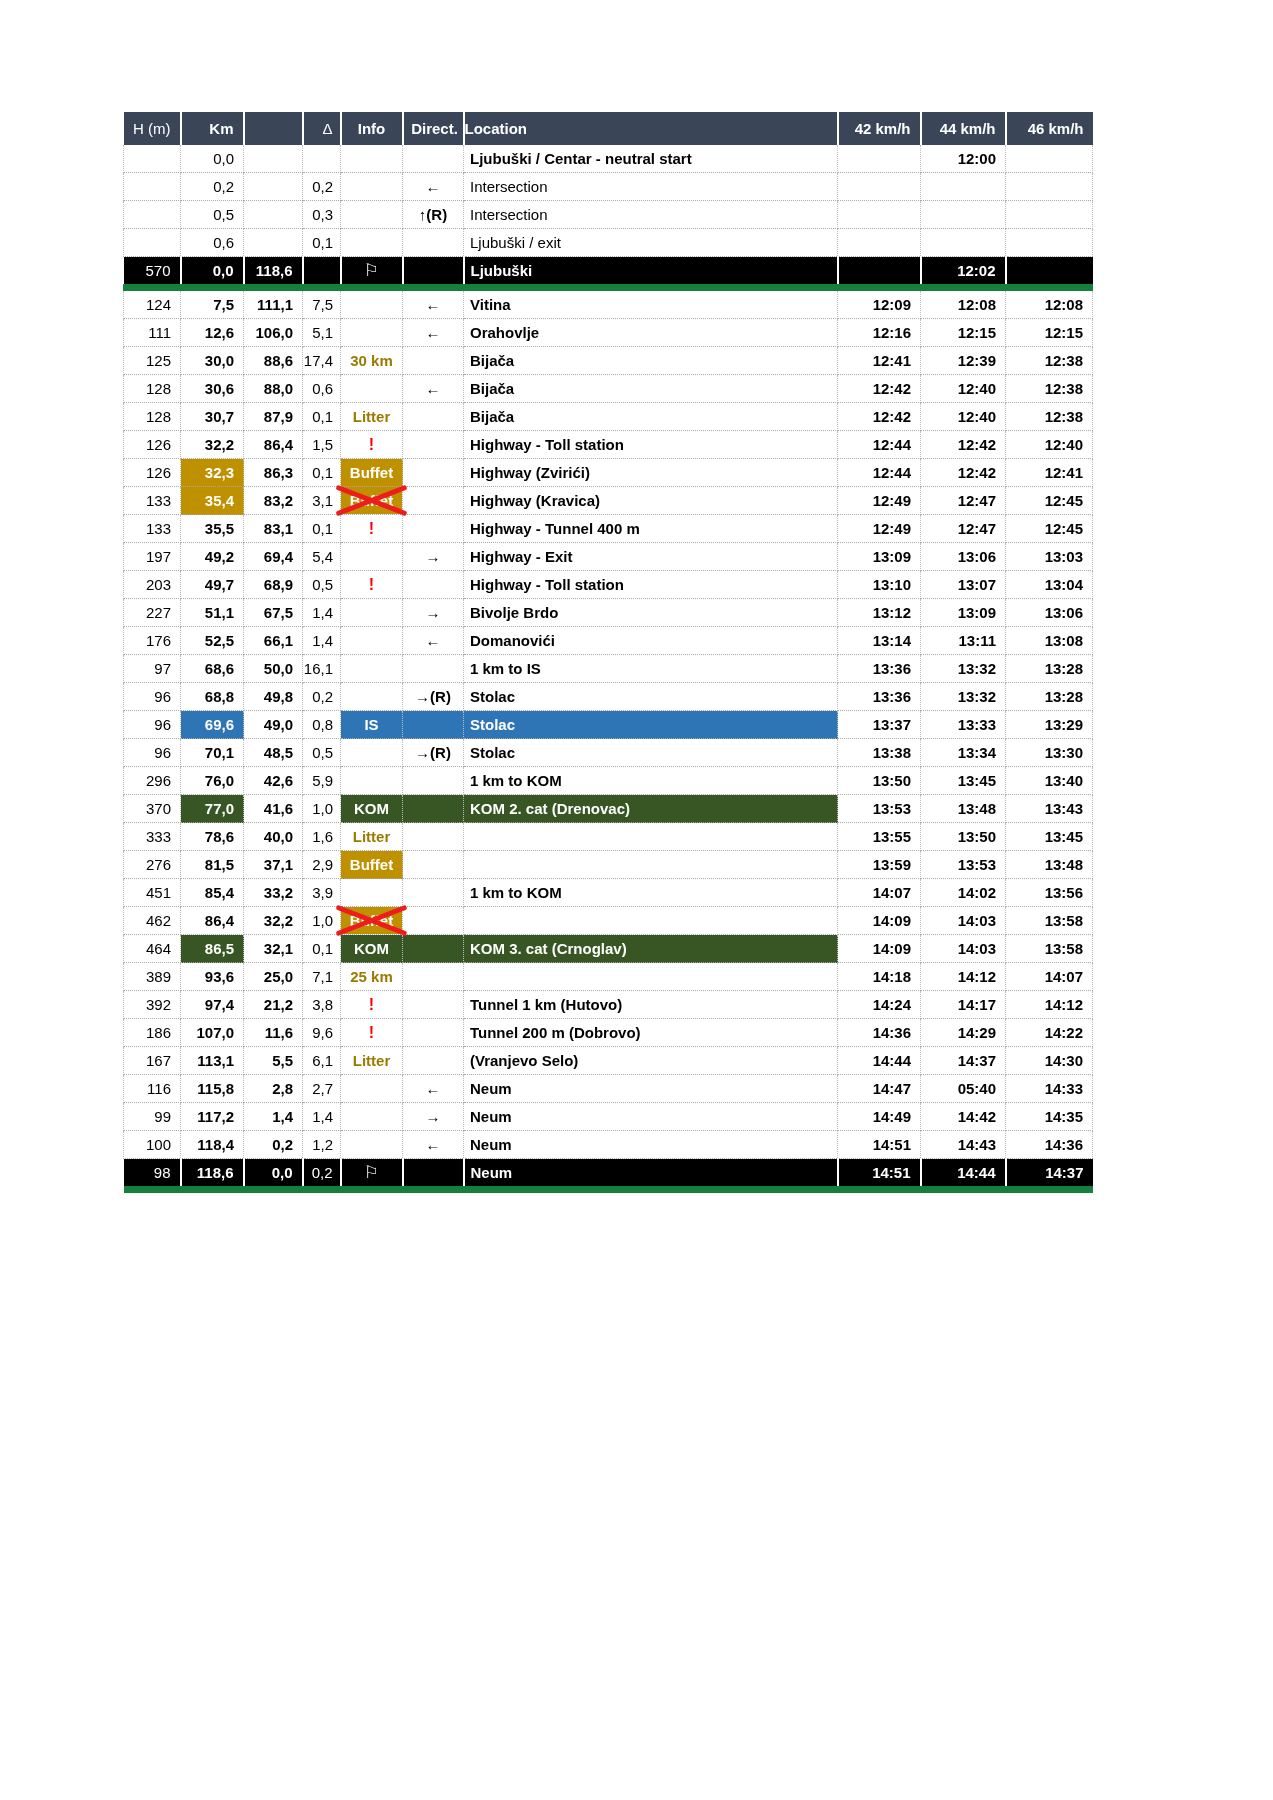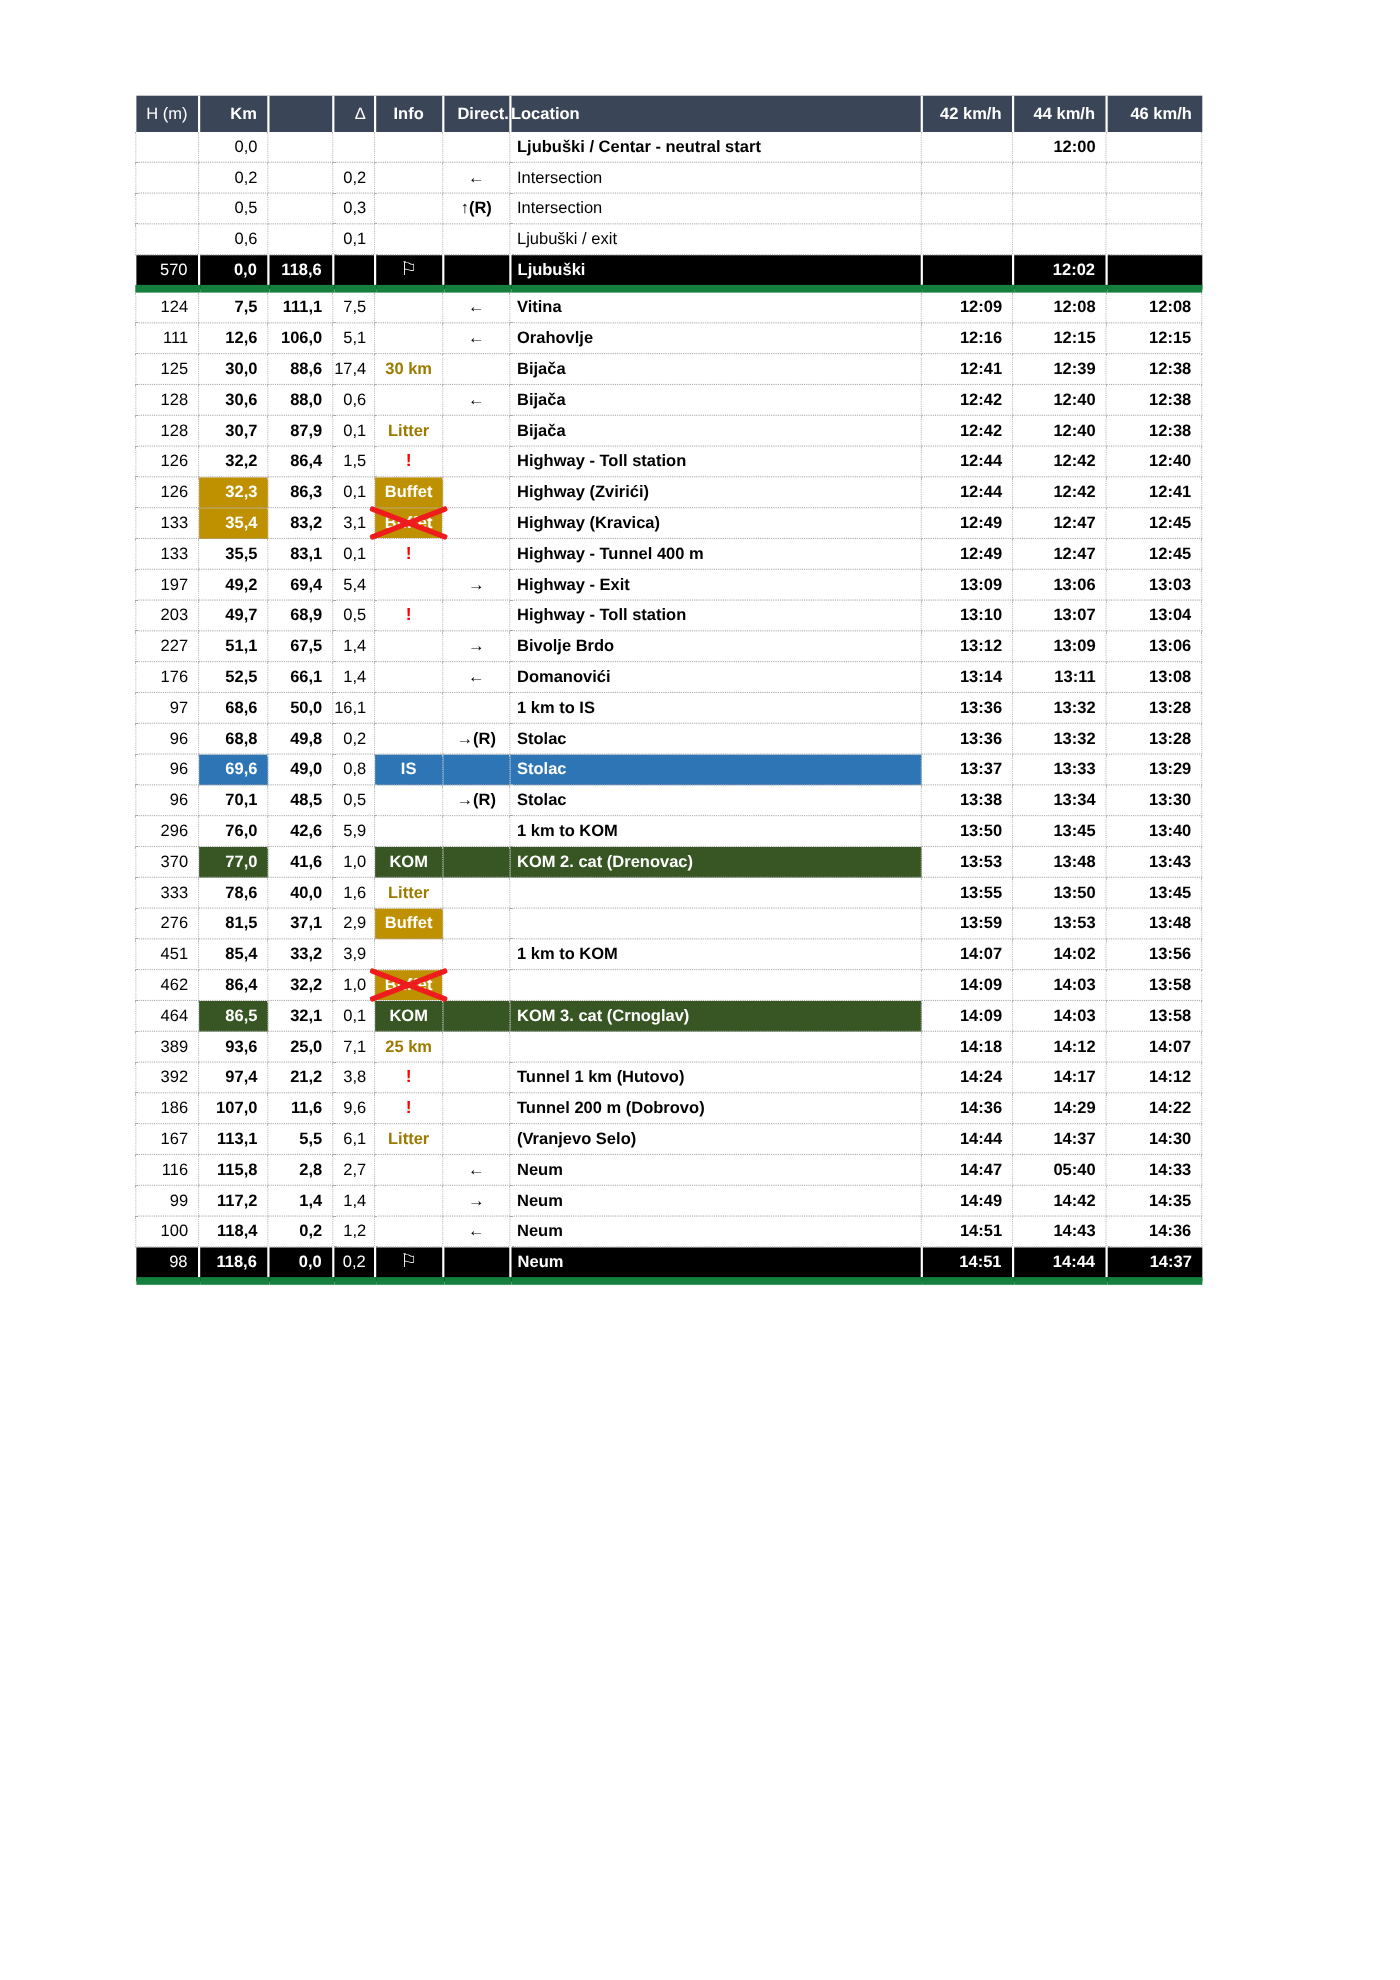--- a/index.html
+++ b/index.html
@@ -1,23 +1,23 @@
 <!DOCTYPE html>
 <html><head>
 <meta charset="utf-8">
 <style>
   html,body{margin:0;padding:0;background:#fff;}
   body{width:1273px;height:1800px;position:relative;
        font-family:"Liberation Sans","DejaVu Sans",sans-serif;
        -webkit-font-smoothing:antialiased;}
-  table.route{position:absolute;left:123px;top:87px;width:969px;
+  table.route{position:absolute;left:123px;top:112px;width:969px;
        border-collapse:collapse;table-layout:fixed;}
   th{height:33px;background:#3A4557;color:#fff;font-weight:700;font-size:15px;
      border-right:2px solid #fff;text-align:center;padding:0;vertical-align:middle;}
-  th.c-direct{text-align:right;padding-left:3px;}
+  th.c-direct{text-align:center;padding-left:3px;}
   th.c-location{text-align:left;padding-left:0;}
   th:last-child{border-right:none;}
   td{height:27px;font-size:15px;font-weight:700;color:#000;padding:0;
      vertical-align:middle;border-bottom:1px dotted #a8a8a8;
      border-right:1px dotted #bdbdbd;background:#fff;overflow:visible;}
   td:first-child{border-left:1px dotted #bdbdbd;}
   .c-h{text-align:right;padding-right:9px;font-weight:400;}
   .c-km,.c-rem{text-align:right;padding-right:9px;}
   .c-delta{text-align:right;padding-right:7px;font-weight:400;}
   .c-info{text-align:center;}

